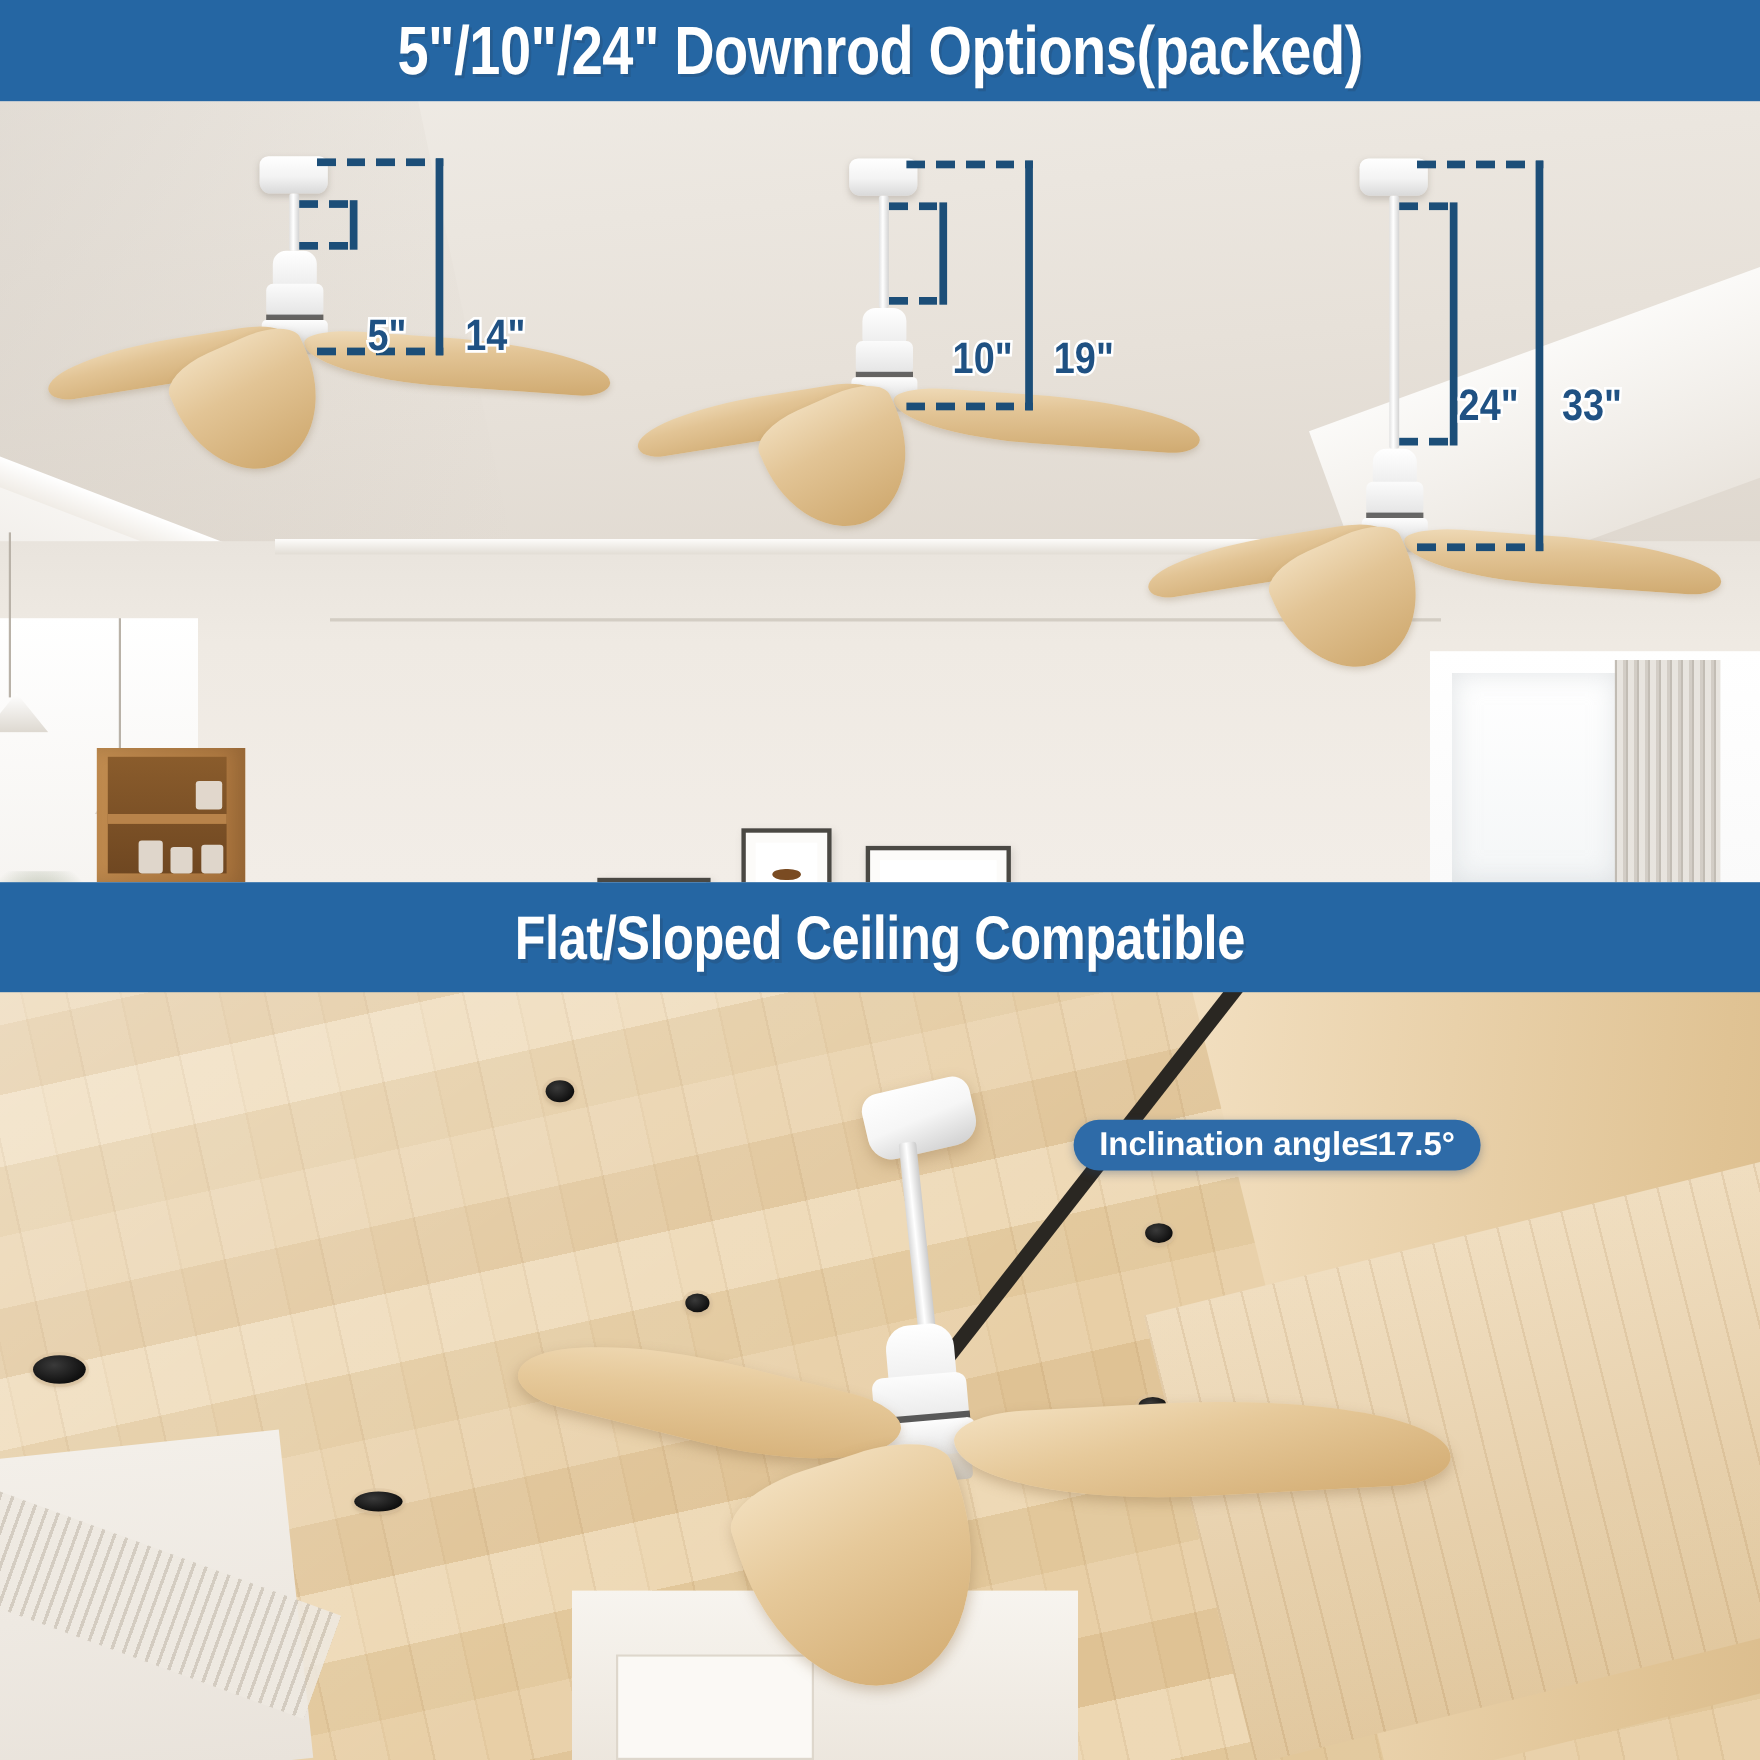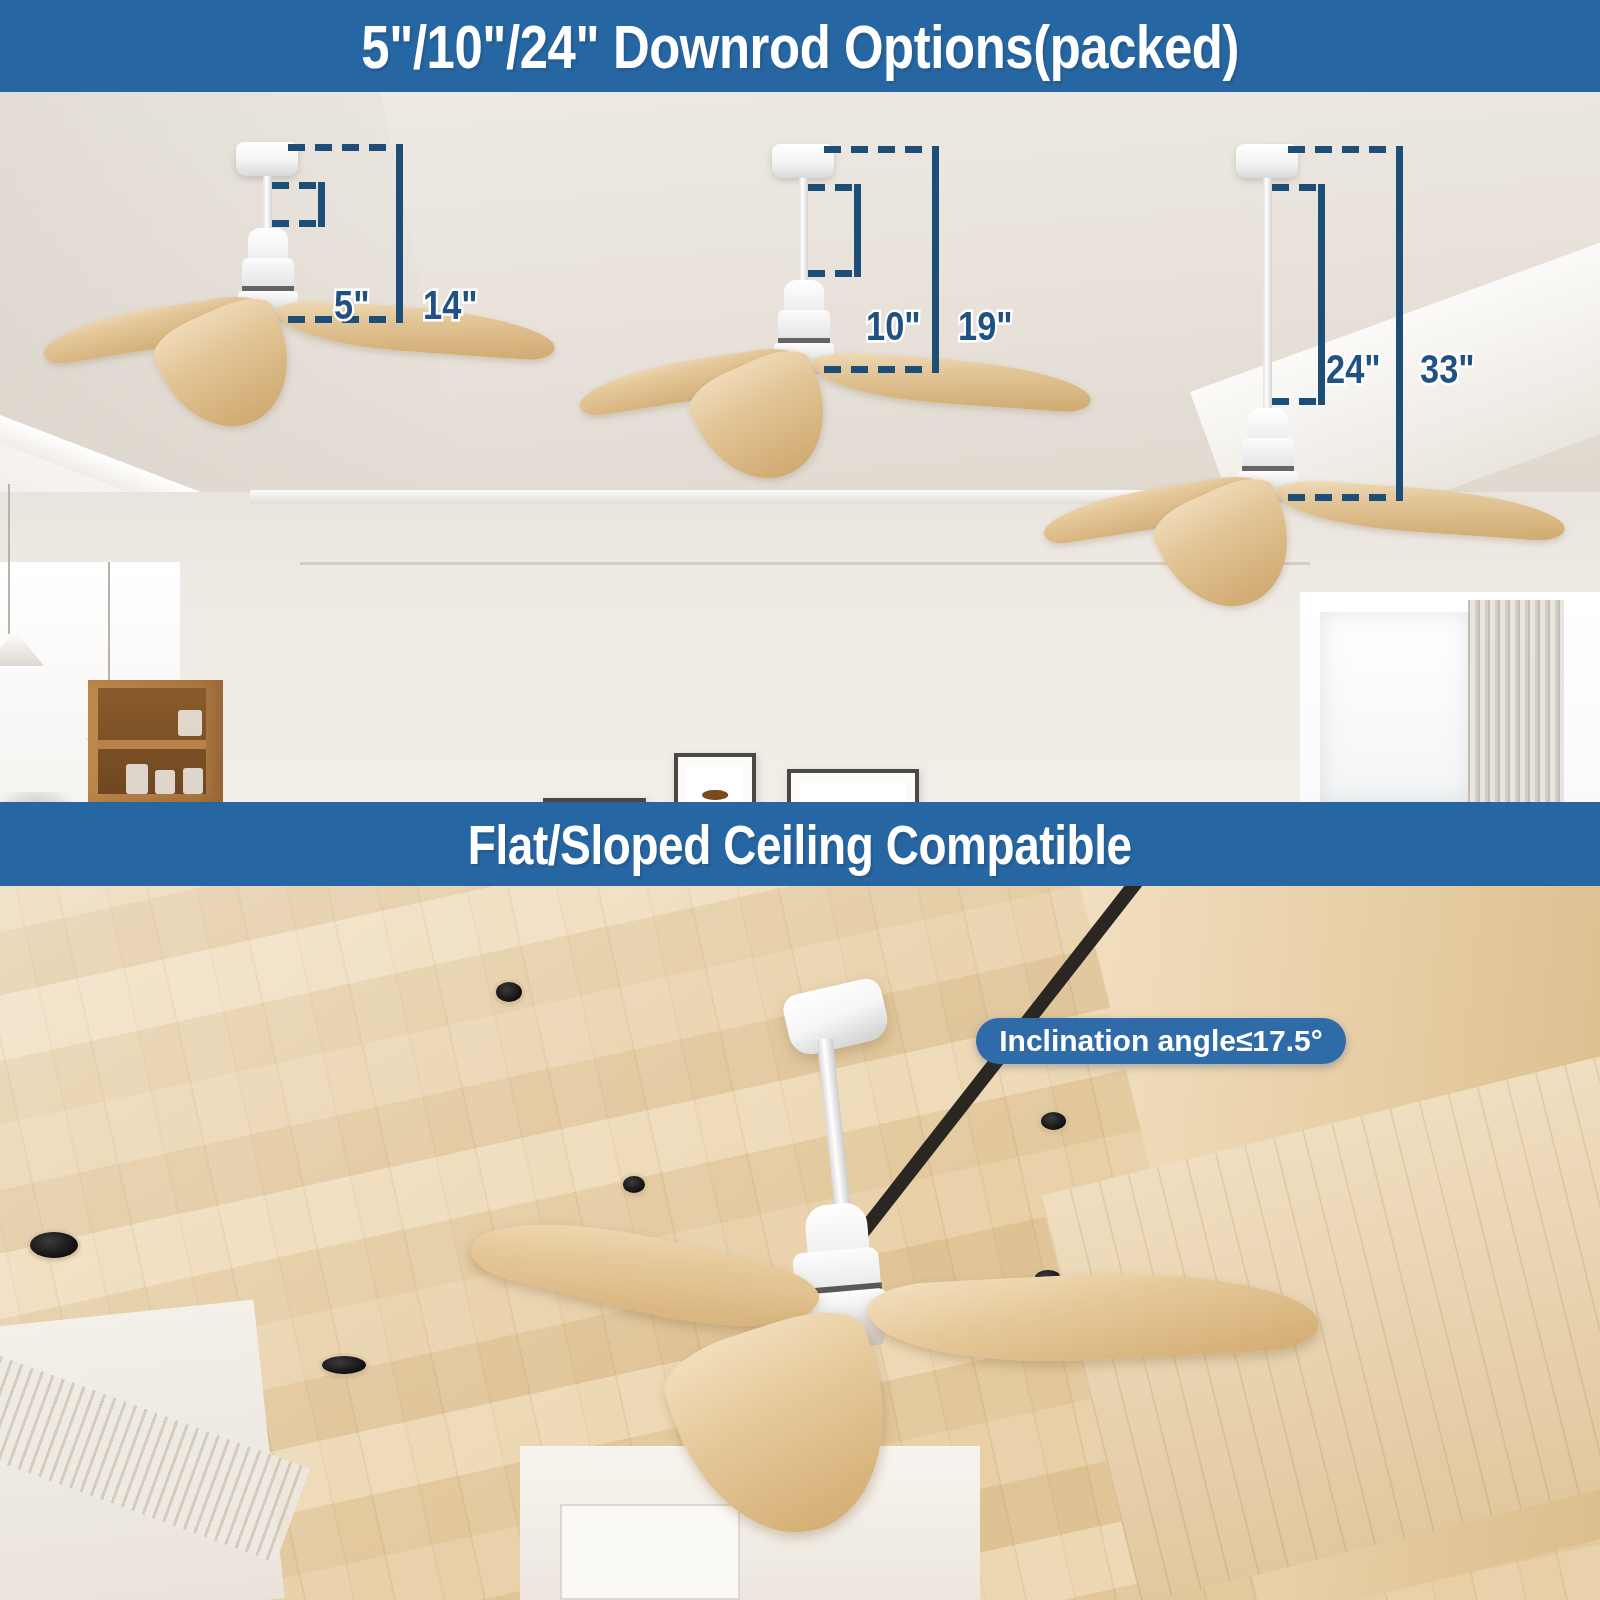--- a/index.html
+++ b/index.html
@@ -15,21 +15,21 @@
     z-index:40;
   }
   .banner-text {
     color:#ffffff; font-weight:bold; letter-spacing:-0.5px;
     text-shadow: 3px 3px 0 rgba(40,70,100,.28);
     transform: scaleX(0.82); transform-origin:center;
     white-space:nowrap;
   }
   #banner-top { top:0; height:92px; }
   #banner-top .banner-text { font-size:62px; }
-  #banner-mid { top:802px; height:84px; }
+  #banner-mid { top:802px; height:100px; }
   #banner-mid .banner-text { font-size:56px; }
 
   
   .scene-top {
     position:absolute; left:0; top:92px; width:1600px; height:710px;
     overflow:hidden;
     background:
       
       linear-gradient(170deg,#efeae4 0%,#e9e3dc 40%,#e5dfd7 100%);
   }

